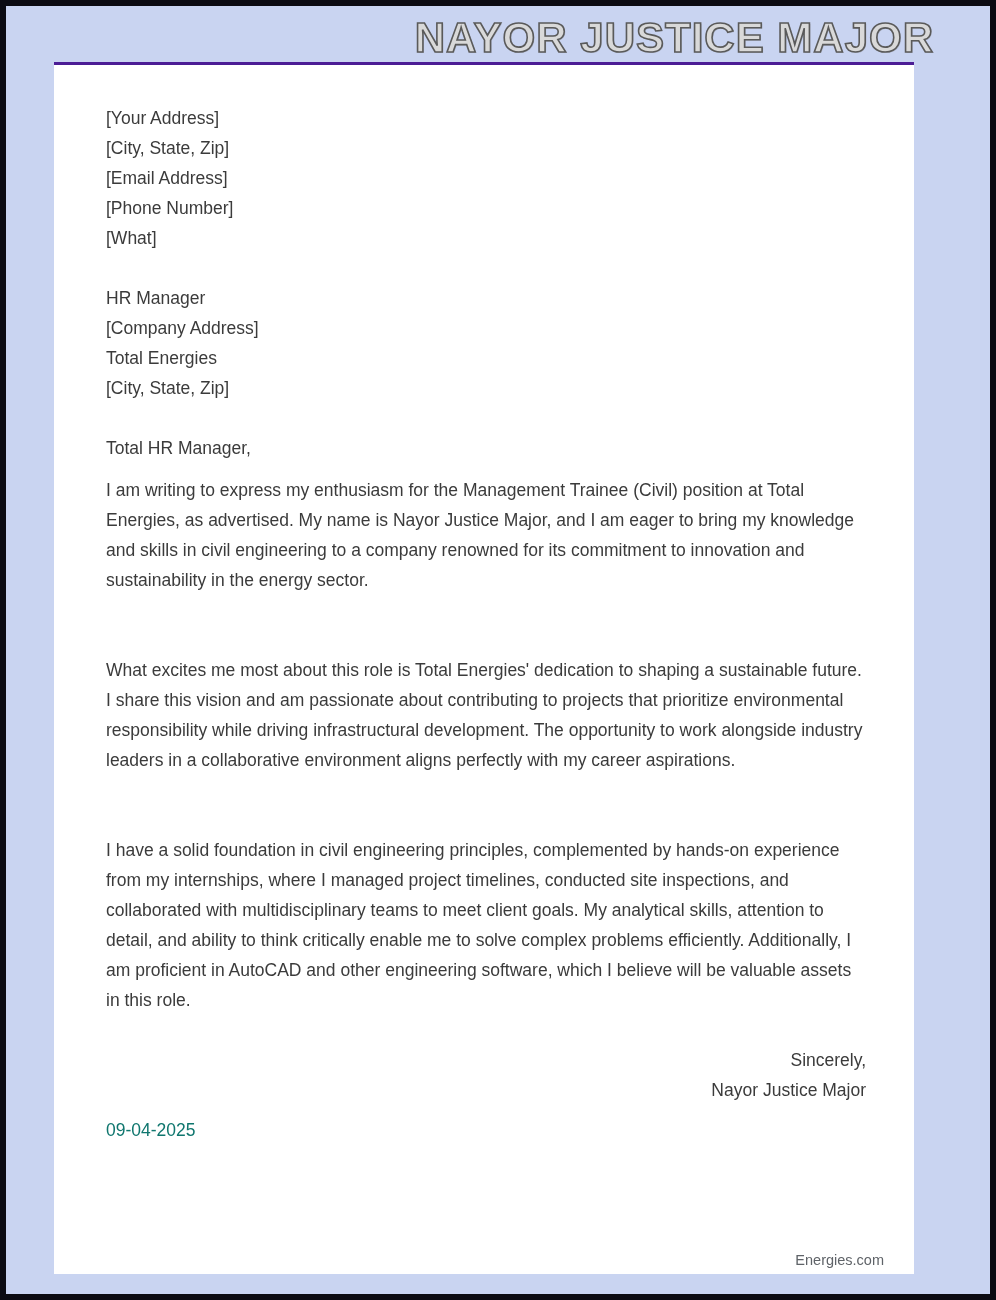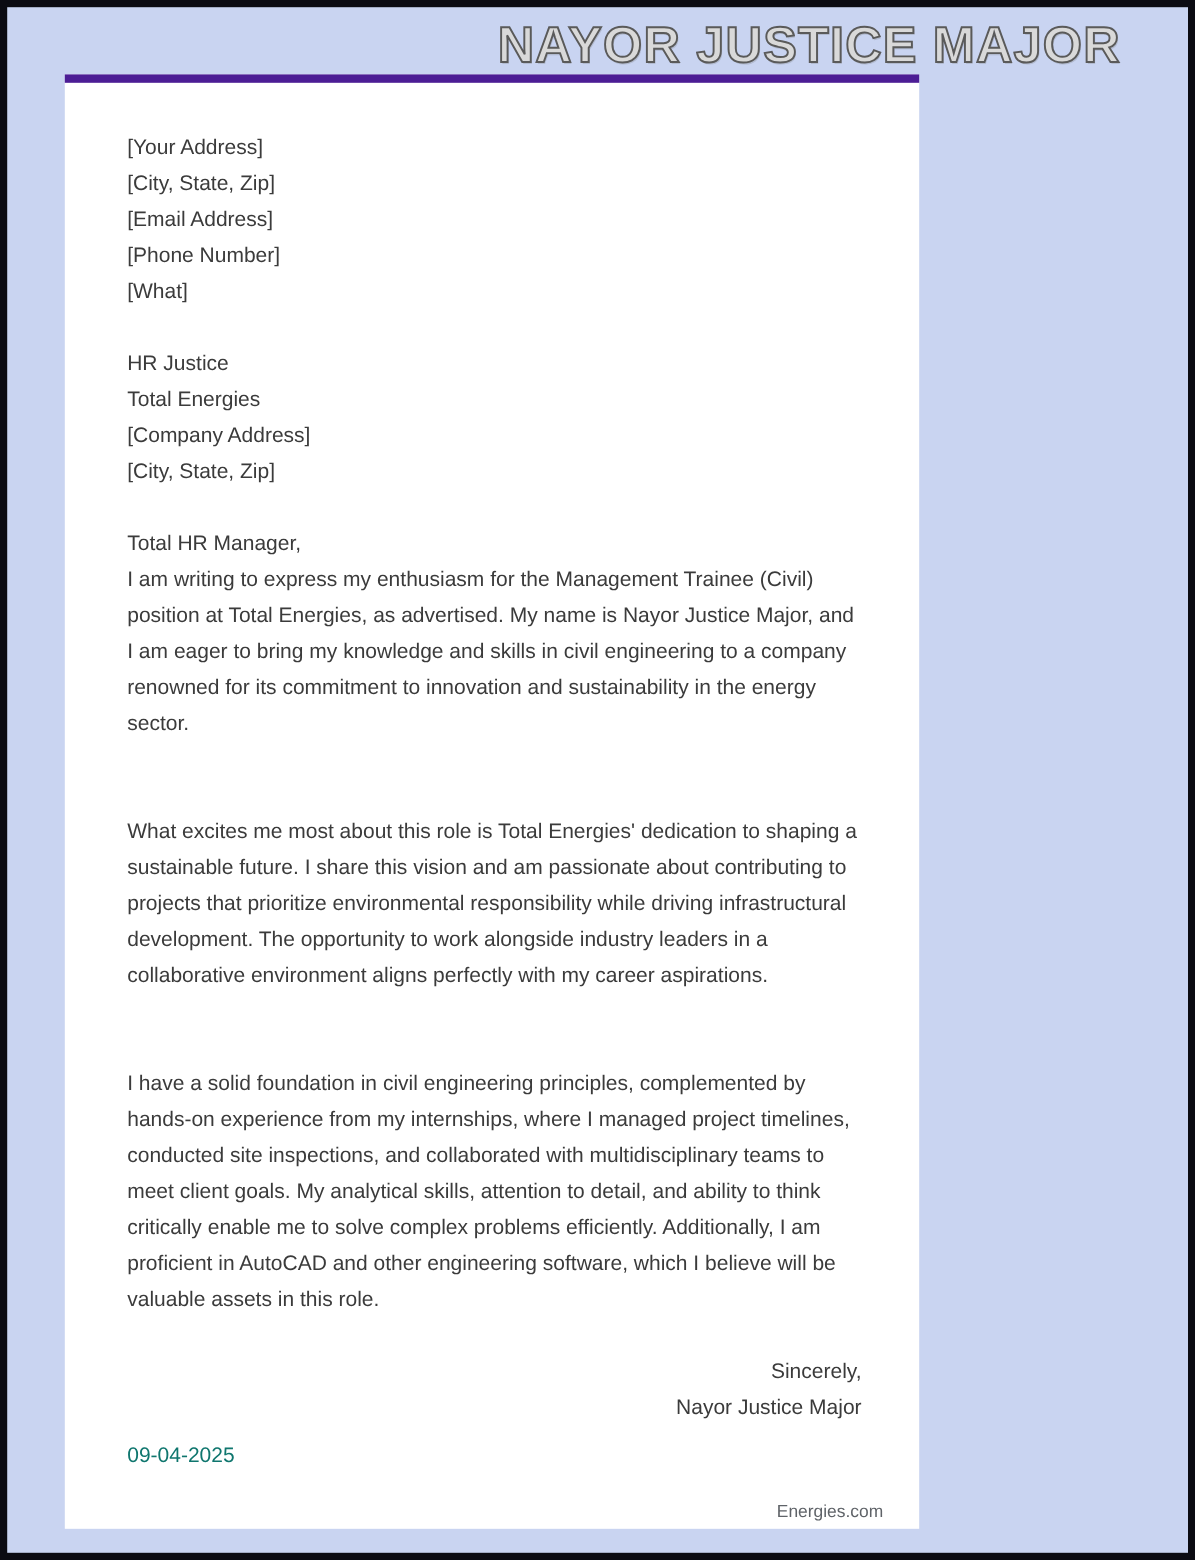--- a/index.html
+++ b/index.html
@@ -30,41 +30,41 @@
     -webkit-text-stroke: 1.6px #5a5a5a;
     text-shadow: 1px 1px 0 rgba(110,110,110,0.25);
     white-space: nowrap;
   }
 
   
   .letter-page {
     position: absolute;
     left: 48px;
     top: 56px;
-    width: 712px;
+    width: 860px;
     height: 1212px;
     background: #ffffff;
-    border-top: 7px solid #4c1d95;
+    border-top: 3px solid #4c1d95;
   }
 
   .letter-content {
     padding: 38px 48px 20px 52px;
     color: #3b3b3b;
     font-size: 17.5px;
     line-height: 30px;
   }
 
   .block { margin: 0 0 30px 0; }
 
   .para {
     margin: 30px 0 0 0;
     padding-bottom: 30px;
     max-width: 800px;
   }
-  .para:first-of-type { margin-top: 0; }
+  .para:first-of-type { margin-top: 12px; }
 
   .salutation { margin: 0; }
 
   .closing-block { margin-top: 0; text-align: right; }
 
   .letter-date {
     margin-top: 10px;
     color: #0f766e;
     cursor: pointer;
   }
@@ -87,23 +87,23 @@
 
     <div class="block">
       <div>[Your Address]</div>
       <div>[City, State, Zip]</div>
       <div>[Email Address]</div>
       <div>[Phone Number]</div>
       <div>[What]</div>
     </div>
 
     <div class="block">
-      <div>HR Justice</div>
+      <div>HR Manager</div>
+      <div>[Company Address]</div>
       <div>Total Energies</div>
-      <div>[Company Address]</div>
       <div>[City, State, Zip]</div>
     </div>
 
     <div class="salutation">Total HR Manager,</div>
 
     <p class="para">I am writing to express my enthusiasm for the Management Trainee (Civil) position at Total Energies, as advertised. My name is Nayor Justice Major, and I am eager to bring my knowledge and skills in civil engineering to a company renowned for its commitment to innovation and sustainability in the energy sector.</p>
     <p class="para">What excites me most about this role is Total Energies' dedication to shaping a sustainable future. I share this vision and am passionate about contributing to projects that prioritize environmental responsibility while driving infrastructural development. The opportunity to work alongside industry leaders in a collaborative environment aligns perfectly with my career aspirations.</p>
     <p class="para">I have a solid foundation in civil engineering principles, complemented by hands-on experience from my internships, where I managed project timelines, conducted site inspections, and collaborated with multidisciplinary teams to meet client goals. My analytical skills, attention to detail, and ability to think critically enable me to solve complex problems efficiently. Additionally, I am proficient in AutoCAD and other engineering software, which I believe will be valuable assets in this role.</p>
 
     <div class="closing-block">

